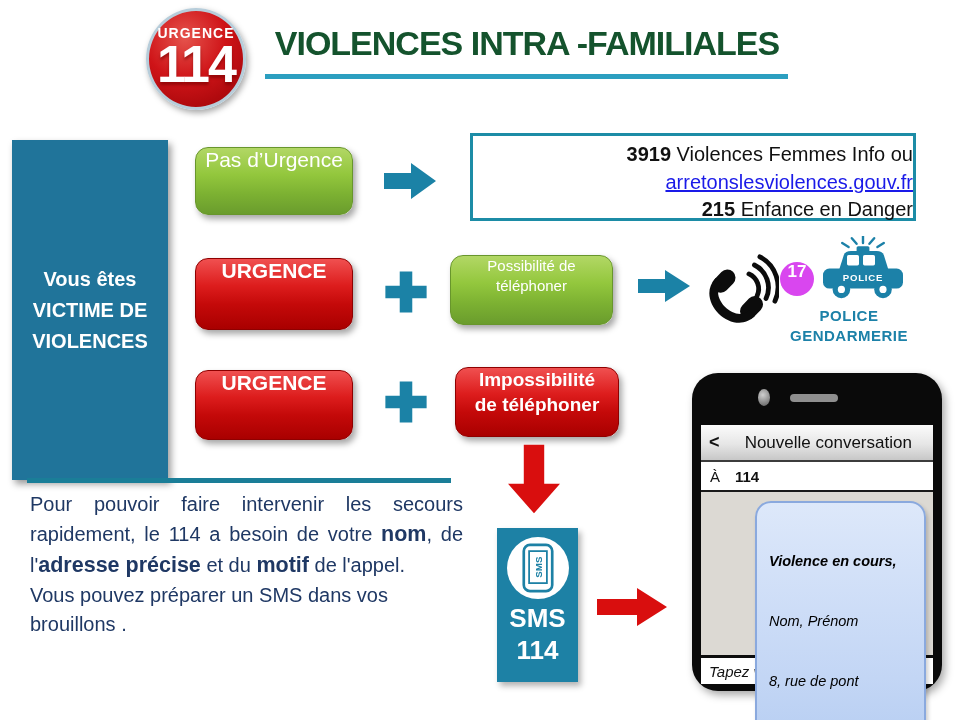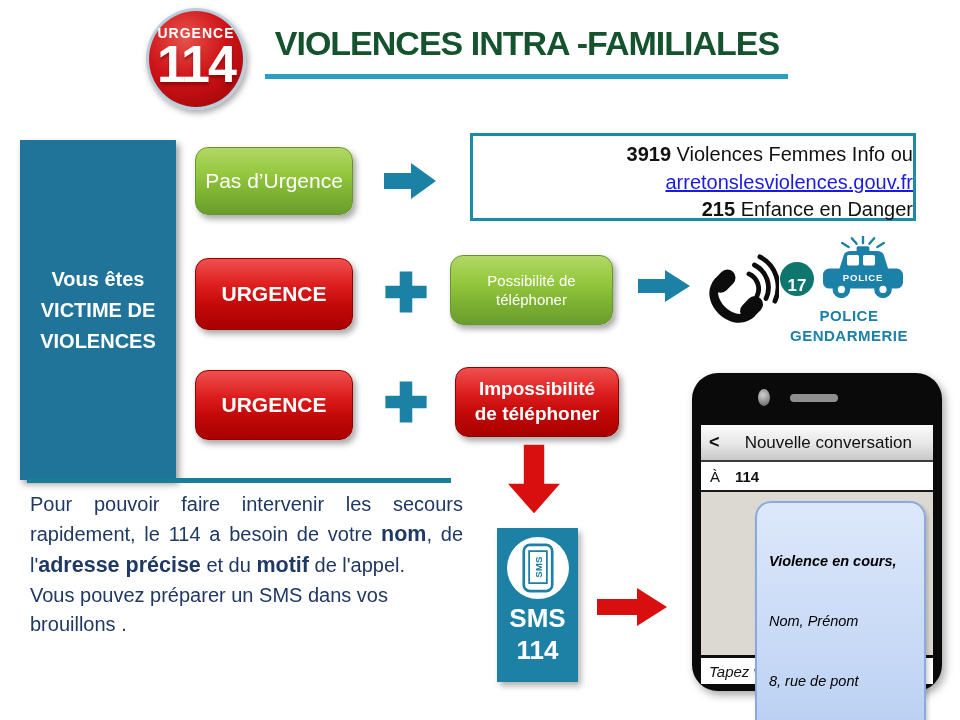--- a/index.html
+++ b/index.html
@@ -11,48 +11,48 @@
           background:radial-gradient(circle at 38% 28%, #e5534c 0%, #cf1418 45%, #b00a0e 75%, #9c070a 100%);
           border:3px solid #b7cdda; box-shadow:2px 3px 6px rgba(0,0,0,.35);
           display:flex; flex-direction:column; align-items:center; justify-content:center; color:#fff; }
   .logo-top { font-size:14px; font-weight:bold; letter-spacing:1px; margin-top:-6px; }
   .logo-num { font-size:52px; font-weight:bold; line-height:.9; letter-spacing:-2px; text-shadow:0 3px 3px rgba(120,0,0,.6); }
   .title { position:absolute; left:265px; top:24px; width:524px; text-align:center;
            font-size:34px; font-weight:bold; letter-spacing:-1px; color:#14532d; }
   .title-rule { position:absolute; left:265px; top:74px; width:523px; height:5px; background:#2c9fc0; }
 
   
-  .victim { position:absolute; left:20px; top:140px; width:156px; height:340px; background:#20749a;
+  .victim { position:absolute; left:12px; top:140px; width:156px; height:340px; background:#20749a;
             box-shadow:3px 4px 7px rgba(0,0,0,.4); display:flex; align-items:center; justify-content:center;
             text-align:center; color:#fff; font-weight:bold; font-size:20px; line-height:1.55; }
 
   
-  .btn { position:absolute; display:flex; flex-direction:column; align-items:center; justify-content:center;
+  .btn { position:absolute; display:flex; flex-direction:column; align-items:center; justify-content:flex-start;
          text-align:center; color:#fff; border-radius:13px; box-shadow:3px 4px 6px rgba(0,0,0,.35); }
   .btn-green { background:linear-gradient(180deg,#b2d765 0%, #93c73d 40%, #7cb132 70%, #6a9c2d 100%);
                border:1px solid #68962c; }
   .btn-red   { background:linear-gradient(180deg,#f05050 0%, #dd1d1d 38%, #c40909 65%, #a90000 100%);
                border:1px solid #8f0000; }
   .btn-nourgence { left:195px; top:147px; width:158px; height:68px; font-size:21px; }
   .btn-urgence1  { left:195px; top:258px; width:158px; height:72px; font-size:21px; font-weight:bold; }
   .btn-urgence2  { left:195px; top:370px; width:158px; height:70px; font-size:21px; font-weight:bold; }
   .btn-possible  { left:450px; top:255px; width:163px; height:70px; font-size:15px; line-height:1.3; }
   .btn-impossible{ left:455px; top:367px; width:164px; height:70px; font-size:19px; font-weight:bold; line-height:1.3; }
 
   
   .infobox { position:absolute; left:470px; top:133px; width:446px; height:88px; border:3px solid #1c8ca6;
              background:#fff; text-align:right; font-size:20px; color:#111; padding-top:5px; line-height:1.38; }
   .infobox b { font-weight:bold; }
   .infobox a { color:#1a1ae8; }
 
   
   .shape { position:absolute; }
   .police-badge { position:absolute; left:780px; top:262px; width:34px; height:34px; border-radius:50%;
-                  background:#0f766e; color:#fff; font-weight:bold; font-size:17px;
-                  display:flex; align-items:flex-end; justify-content:center; }
+                  background:#d946ef; color:#fff; font-weight:bold; font-size:17px;
+                  display:flex; align-items:flex-start; justify-content:center; }
   .police-caption { position:absolute; left:785px; top:306px; width:128px; text-align:center; color:#1c81a8;
                     font-weight:bold; font-size:15px; line-height:1.3; letter-spacing:.5px; }
 
   
   .text-rule { position:absolute; left:27px; top:478px; width:424px; height:5px; background:#1a7e98; }
   .intro { position:absolute; left:30px; top:490px; width:433px; color:#1f3864; font-size:20px;
            line-height:1.45; text-align:justify; }
   .intro .b { font-weight:bold; font-size:21.5px;margin-top:44px; }
   .intro .line2 { text-align:left; }
 

